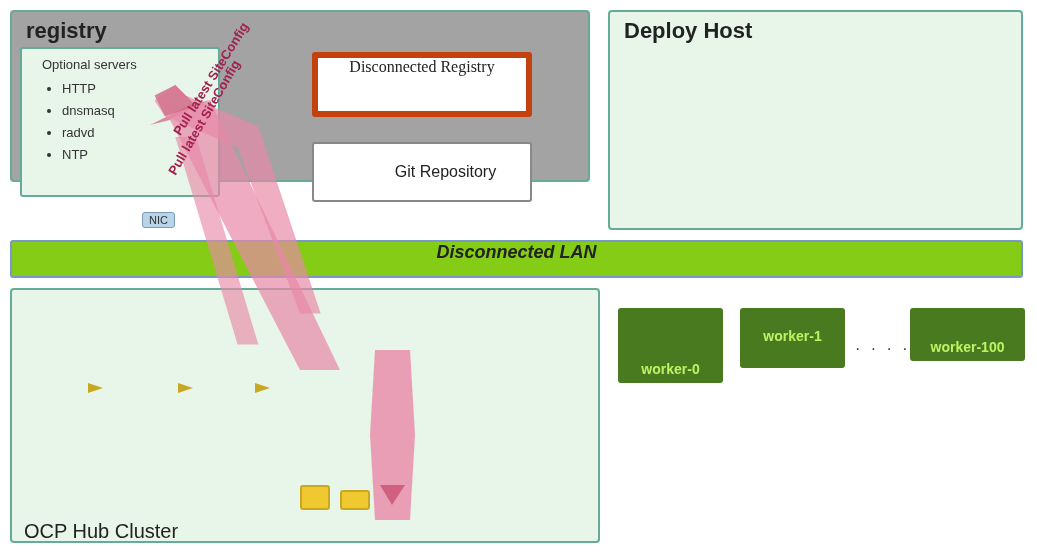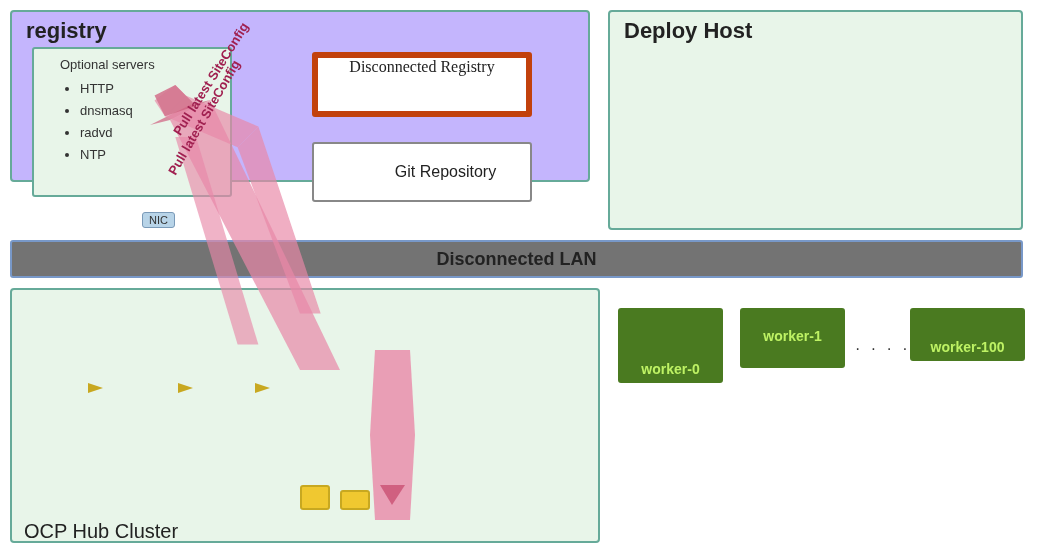--- a/index.html
+++ b/index.html
@@ -20,44 +20,44 @@
     }
 
     
     .registry-box {
       position: absolute;
       left: 10px;
       top: 10px;
       width: 580px;
       height: 172px;
       border: 2px solid #6a9;
-      background: #c4b5fd;
+      background: #a3a3a3;
       border-radius: 4px;
     }
 
     .registry-title {
       position: absolute;
       left: 14px;
       top: 6px;
       font-size: 22px;
       font-weight: bold;
       color: #222;
     }
 
     
     .optional-servers-box {
       position: absolute;
-      left: 20px;
+      left: 8px;
       top: 35px;
       width: 200px;
       height: 150px;
       border: 2px solid #6a9;
       background: #e8f5e9;
       border-radius: 3px;
-      padding: 8px 26px;
+      padding: 8px 20px;
     }
 
     .optional-servers-title {
       font-size: 13px;
       color: #333;
       margin-bottom: 6px;
     }
 
     .optional-servers-list {
       list-style: disc;
@@ -143,26 +143,27 @@
       color: #222;
     }
 
     
     .disconnected-lan-bar {
       position: absolute;
       left: 10px;
       top: 240px;
       width: 1013px;
       height: 38px;
-      background: #737373;
+      background: #84cc16;
       border: 2px solid #7898c8;
       border-radius: 3px;
       display: flex;
-      align-items: center;
+      align-items: flex-start;
       justify-content: center;
+      font-style: italic;
     }
 
     .disconnected-lan-label {
       font-size: 18px;
       font-weight: bold;
       color: #222;
     }
 
     
     .ocp-hub-box {

